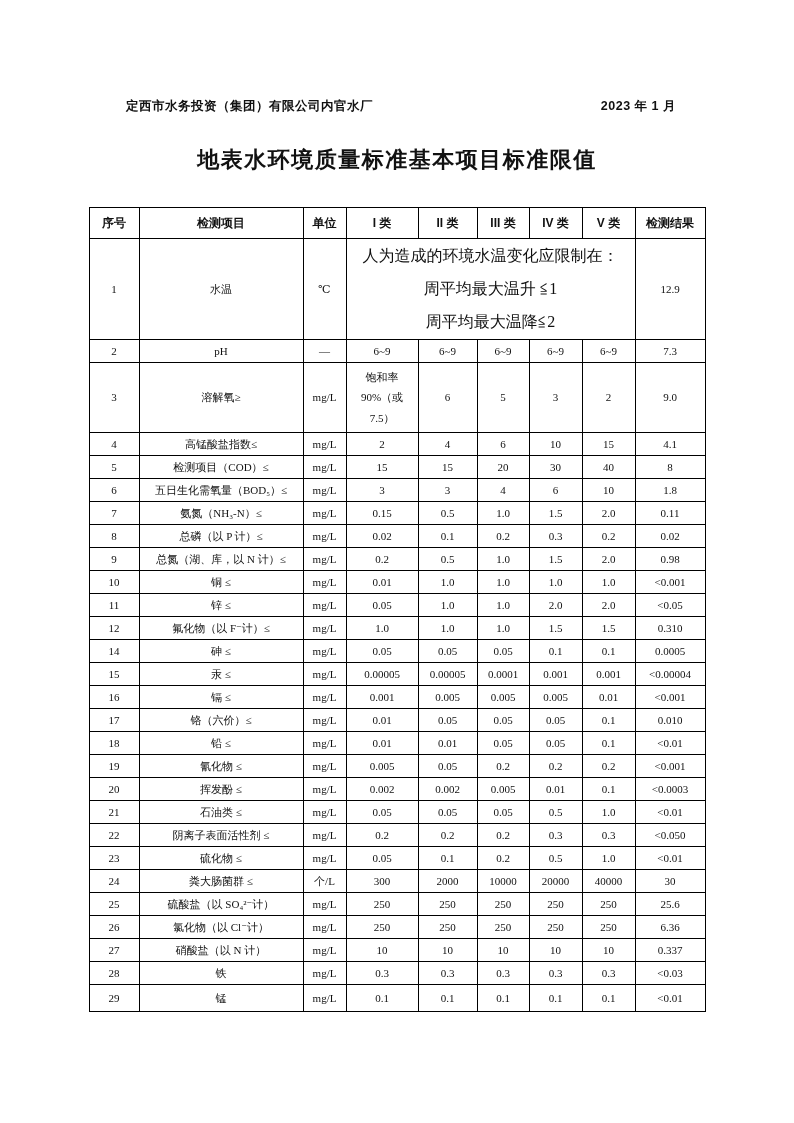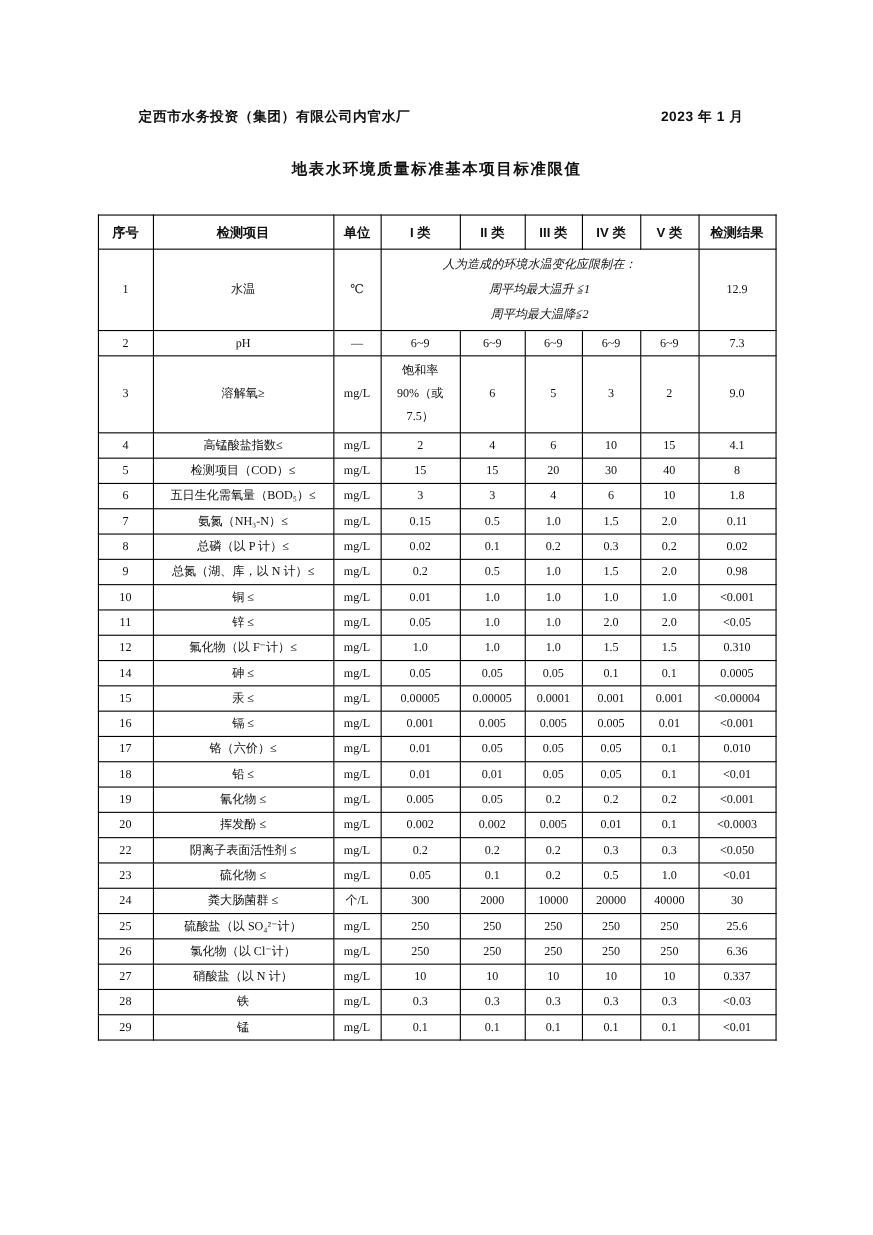--- a/index.html
+++ b/index.html
@@ -11,21 +11,21 @@
   .page{width:794px;height:1123px;position:relative;}
   .doc-header{
     display:flex;justify-content:space-between;align-items:baseline;
     padding:98px 118px 0 126px;
     font-family:"Liberation Sans","DejaVu Sans",sans-serif;
     font-weight:700;font-size:12.5px;letter-spacing:0.5px;
   }
   .doc-title{
     margin:30px 0 0 0;text-align:center;
     font-family:"Liberation Sans","DejaVu Sans",sans-serif;
-    font-weight:700;font-size:14px;letter-spacing:1.5px;
+    font-weight:700;font-size:22px;letter-spacing:1.5px;
   }
   table.std{
     border-collapse:collapse;table-layout:fixed;
     width:616px;margin:32px auto 0 auto;
   }
   table.std th, table.std td{
     border:1px solid #000;
     text-align:center;vertical-align:middle;
     white-space:pre-line;overflow:hidden;
     padding:1px 2px;
@@ -35,21 +35,21 @@
     font-weight:700;font-size:12px;
   }
   thead tr{height:31px;}
   tbody td{font-size:11px;line-height:1.3;}
   tbody tr{height:23px;}
   tbody tr:nth-child(1){height:74px;}
   tbody tr:nth-child(3){height:70px;}
   tbody tr:nth-child(3) td{line-height:1.9;}
   tbody tr:nth-child(28){height:27px;}
   tbody tr:nth-child(29){height:36px;margin-left:24px;}
-  td.note{line-height:2.05;font-size:11px;font-style:italic;}
+  td.note{line-height:2.05;font-size:16px;}
 </style>
 </head>
 <body>
 
 <div class="page">
 
   <div class="doc-header">
     <span>定西市水务投资（集团）有限公司内官水厂</span>
     <span>2023 年 1 月</span>
   </div>
@@ -285,20 +285,31 @@
           <td>挥发酚 ≤</td>
           <td>mg/L</td>
           <td>0.002</td>
           <td>0.002</td>
           <td>0.005</td>
           <td>0.01</td>
           <td>0.1</td>
           <td>&lt;0.0003</td>
         </tr>
         <tr>
+          <td>21</td>
+          <td>石油类 ≤</td>
+          <td>mg/L</td>
+          <td>0.05</td>
+          <td>0.05</td>
+          <td>0.05</td>
+          <td>0.5</td>
+          <td>1.0</td>
+          <td>&lt;0.01</td>
+        </tr>
+        <tr>
           <td>22</td>
           <td>阴离子表面活性剂 ≤</td>
           <td>mg/L</td>
           <td>0.2</td>
           <td>0.2</td>
           <td>0.2</td>
           <td>0.3</td>
           <td>0.3</td>
           <td>&lt;0.050</td>
         </tr>

